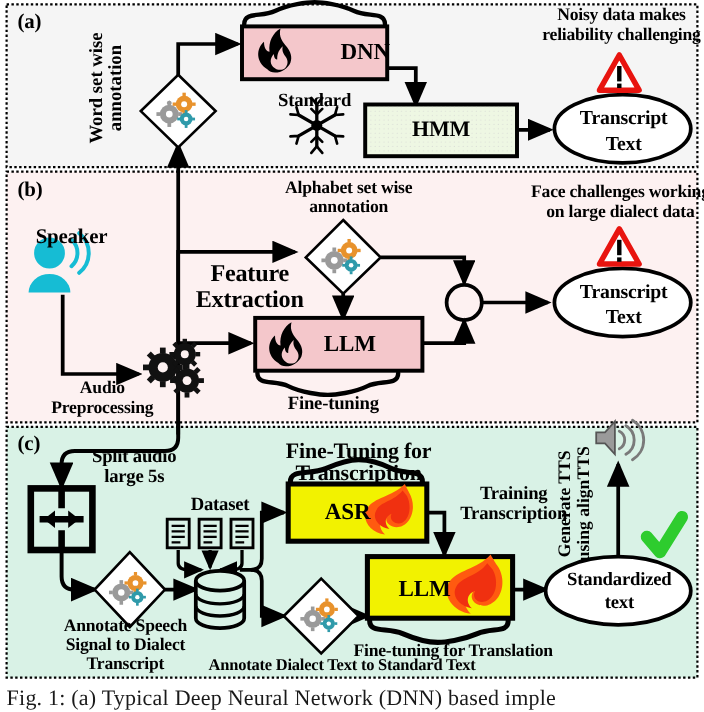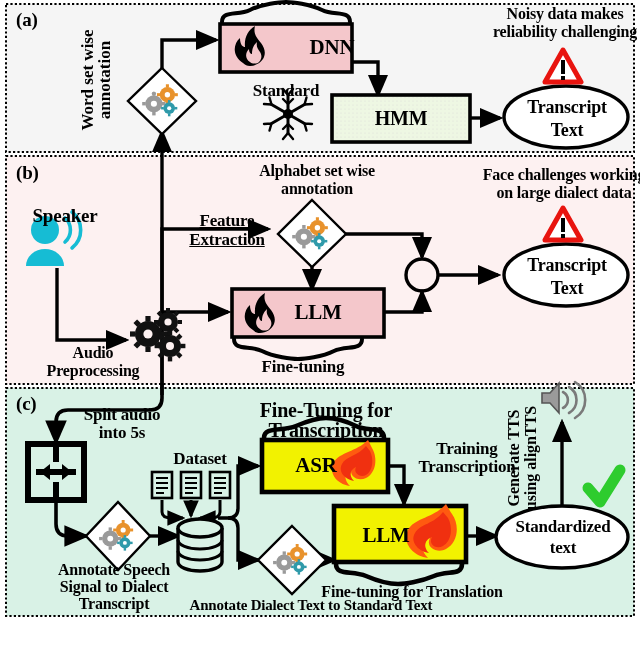--- a/index.html
+++ b/index.html
@@ -475,43 +475,44 @@
   <div class="lbl" style="left:272px; top:37px; width:60px; font-size:21px;margin-left:30px;">DNN</div>
   <div class="lbl" style="left:371px; top:108px; width:60px; font-size:20px;">HMM</div>
   <div class="lbl" style="left:512px; top:96px; width:110px; font-size:18px; line-height:1.25;">Transcript
 Text</div>
   <div class="lbl" style="left:472px; top:5px; width:186px; font-size:16px; line-height:1.12;">Noisy data makes
 reliability challenging</div>
 
   <div class="lbl" style="left:28px; top:344px; width:130px; font-size:16px; line-height:1.1;">Audio
 Preprocessing</div>
   <div class="lbl" style="left:10px; top:206px; width:110px; font-size:19px;">Speaker</div>
-  <div class="lbl" style="left:172px; top:212px; width:110px; font-size:17px; line-height:1.1;text-decoration:underline;">Feature
+  <div class="lbl" style="left:172px; top:236px; width:110px; font-size:22px; line-height:1.1;">Feature
 Extraction</div>
   <div class="lbl" style="left:232px; top:162px; width:170px; font-size:16px; line-height:1.1;">Alphabet set wise
 annotation</div>
   <div class="lbl" style="left:288px; top:302px; width:60px; font-size:21px;">LLM</div>
   <div class="lbl" style="left:248px; top:358px; width:110px; font-size:17px;">Fine-tuning</div>
   <div class="lbl" style="left:512px; top:254px; width:110px; font-size:18px; line-height:1.25;">Transcript
 Text</div>
   <div class="lbl" style="left:452px; top:166px; width:224px; font-size:16px; line-height:1.12;">Face challenges working
 on large dialect data</div>
 
   <div class="lbl" style="left:62px; top:406px; width:120px; font-size:17px; line-height:1.06;">Split audio
-into 5s</div>
+large 5s</div>
   <div class="lbl" style="left:32px; top:562px; width:164px; font-size:16px; line-height:1.06;">Annotate Speech
 Signal to Dialect
 Transcript</div>
   <div class="lbl" style="left:150px; top:450px; width:100px; font-size:17px;">Dataset</div>
   <div class="lbl" style="left:146px; top:598px; width:330px; font-size:15px;">Annotate Dialect Text to Standard Text</div>
   <div class="lbl" style="left:210px; top:400px; width:232px; font-size:20px;font-family:Liberation Serif, serif;">Fine-Tuning for Transcription</div>
   <div class="lbl" style="left:288px; top:455px; width:56px; font-size:21px;">ASR</div>
   <div class="lbl" style="left:400px; top:440px; width:134px; font-size:17px; line-height:1.06;">Training
 Transcription</div>
   <div class="lbl" style="left:358px; top:525px; width:56px; font-size:21px;">LLM</div>
   <div class="lbl" style="left:300px; top:584px; width:224px; font-size:16px;">Fine-tuning for Translation</div>
   <div class="lbl" style="left:500px; top:517px; width:126px; font-size:17px; line-height:1.22;">Standardized
 text</div>
   <div class="vert-lbl" style="left:530px; top:460px; width:126px; font-size:16px; line-height:1.06; transform:translate(-50%,-50%) rotate(-90deg); left:523px; top:458px;">Generate TTS
 using alignTTS</div>
 
+  <div class="caption">Fig. 1: (a) Typical Deep Neural Network (DNN) based imple</div>
 
 </div>
 
 </body></html>

